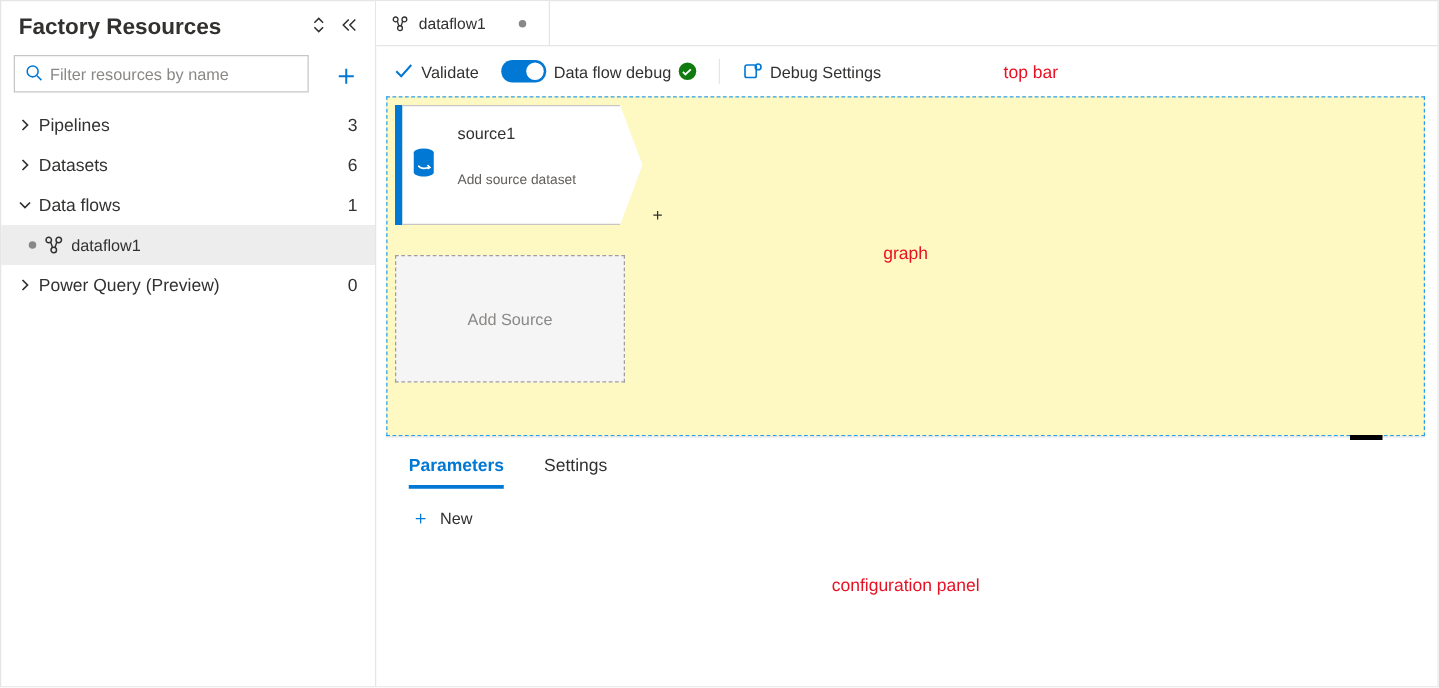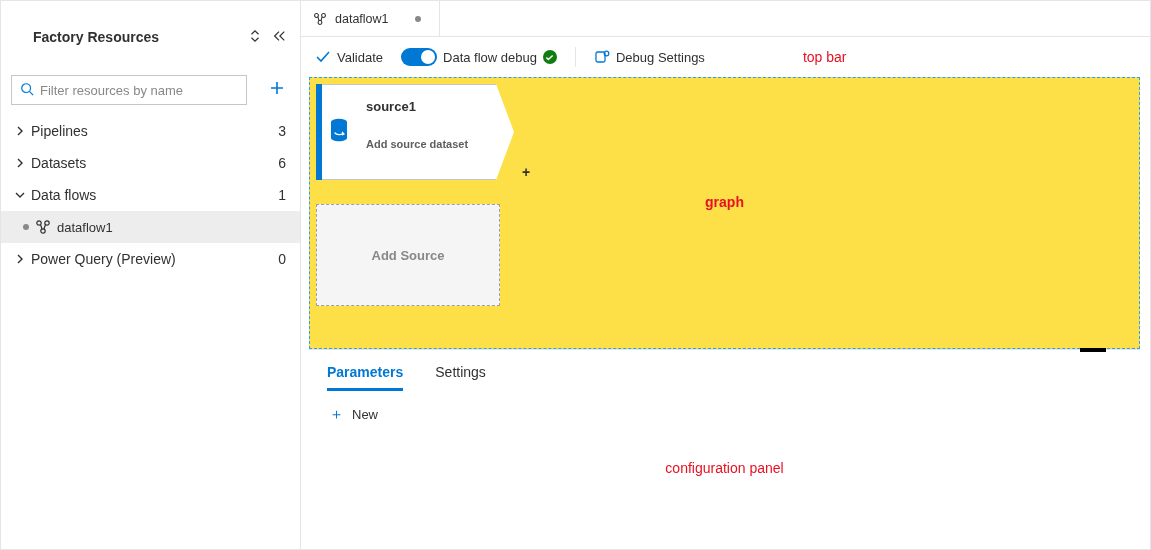--- a/index.html
+++ b/index.html
@@ -10,24 +10,24 @@
     font-size: 13px; color: #323130;
     background: #fff; overflow: hidden;
   }
   .app { display: flex; width: 100%; height: 100%; border: 1px solid #e5e5e5; }
   
   .sidebar { width: 300px; border-right: 1px solid #e5e5e5; display: flex; flex-direction: column; }
   .sidebar-header {
     display: flex; align-items: center; justify-content: space-between;
     padding: 10px 14px 8px 14px;
   }
-  .sidebar-header h1 { margin: 18px; font-size: 14px; font-weight: 600; }
+  .sidebar-header h1 { margin: 0; font-size: 18px; font-weight: 600; }
   .sidebar-header .hdr-icons { display: flex; gap: 10px; color: #323130; }
   .hdr-icons svg { width: 14px; height: 14px; }
-  .filter-row { display: flex; align-items: flex-start; padding: 4px 10px 8px 10px; gap: 17px; }
+  .filter-row { display: flex; align-items: flex-end; padding: 4px 10px 8px 10px; gap: 17px; }
   .filter-box {
     flex: 1; display: flex; align-items: center; gap: 6px;
     border: 1px solid #c8c6c4; height: 30px; padding: 0 8px; color: #605e5c;
   }
   .filter-box input {
     border: none; outline: none; flex: 1; font-size: 13px; color: #323130;
     padding: 0; background: transparent;
   }
   .filter-box input::placeholder { color: #8a8886; }
   .plus-btn {
@@ -82,22 +82,22 @@
     width: 14px; height: 14px; border-radius: 50%; background: #107c10;
     display: inline-flex; align-items: center; justify-content: center;
   }
   .status-ok svg { width: 9px; height: 9px; color: #fff; }
   .tb-divider { width: 1px; height: 20px; background: #e5e5e5; }
   .annot { color: #e81123; font-size: 14px; font-family: inherit; }
   .annot.topbar { margin-left: 80px; }
   
   .canvas-wrap { flex: 1; padding: 0 10px 0 8px; display: flex; flex-direction: column; position: relative; }
   .canvas {
-    flex: 1; border: 1.5px dashed #2aa0f4; background: #fde047;
-    position: relative; overflow: hidden; font-weight: bold;
+    flex: 1; border: 1.5px dashed #2aa0f4; background: #fef9c3;
+    position: relative; overflow: hidden;
   }
   .annot.graph {
     position: absolute; left: 50%; top: 46%; transform: translate(-50%,-50%);
     color: #e81123;
   }
   
   .source-node {
     position: absolute; left: 6px; top: 6px;
     display: flex;
   }

